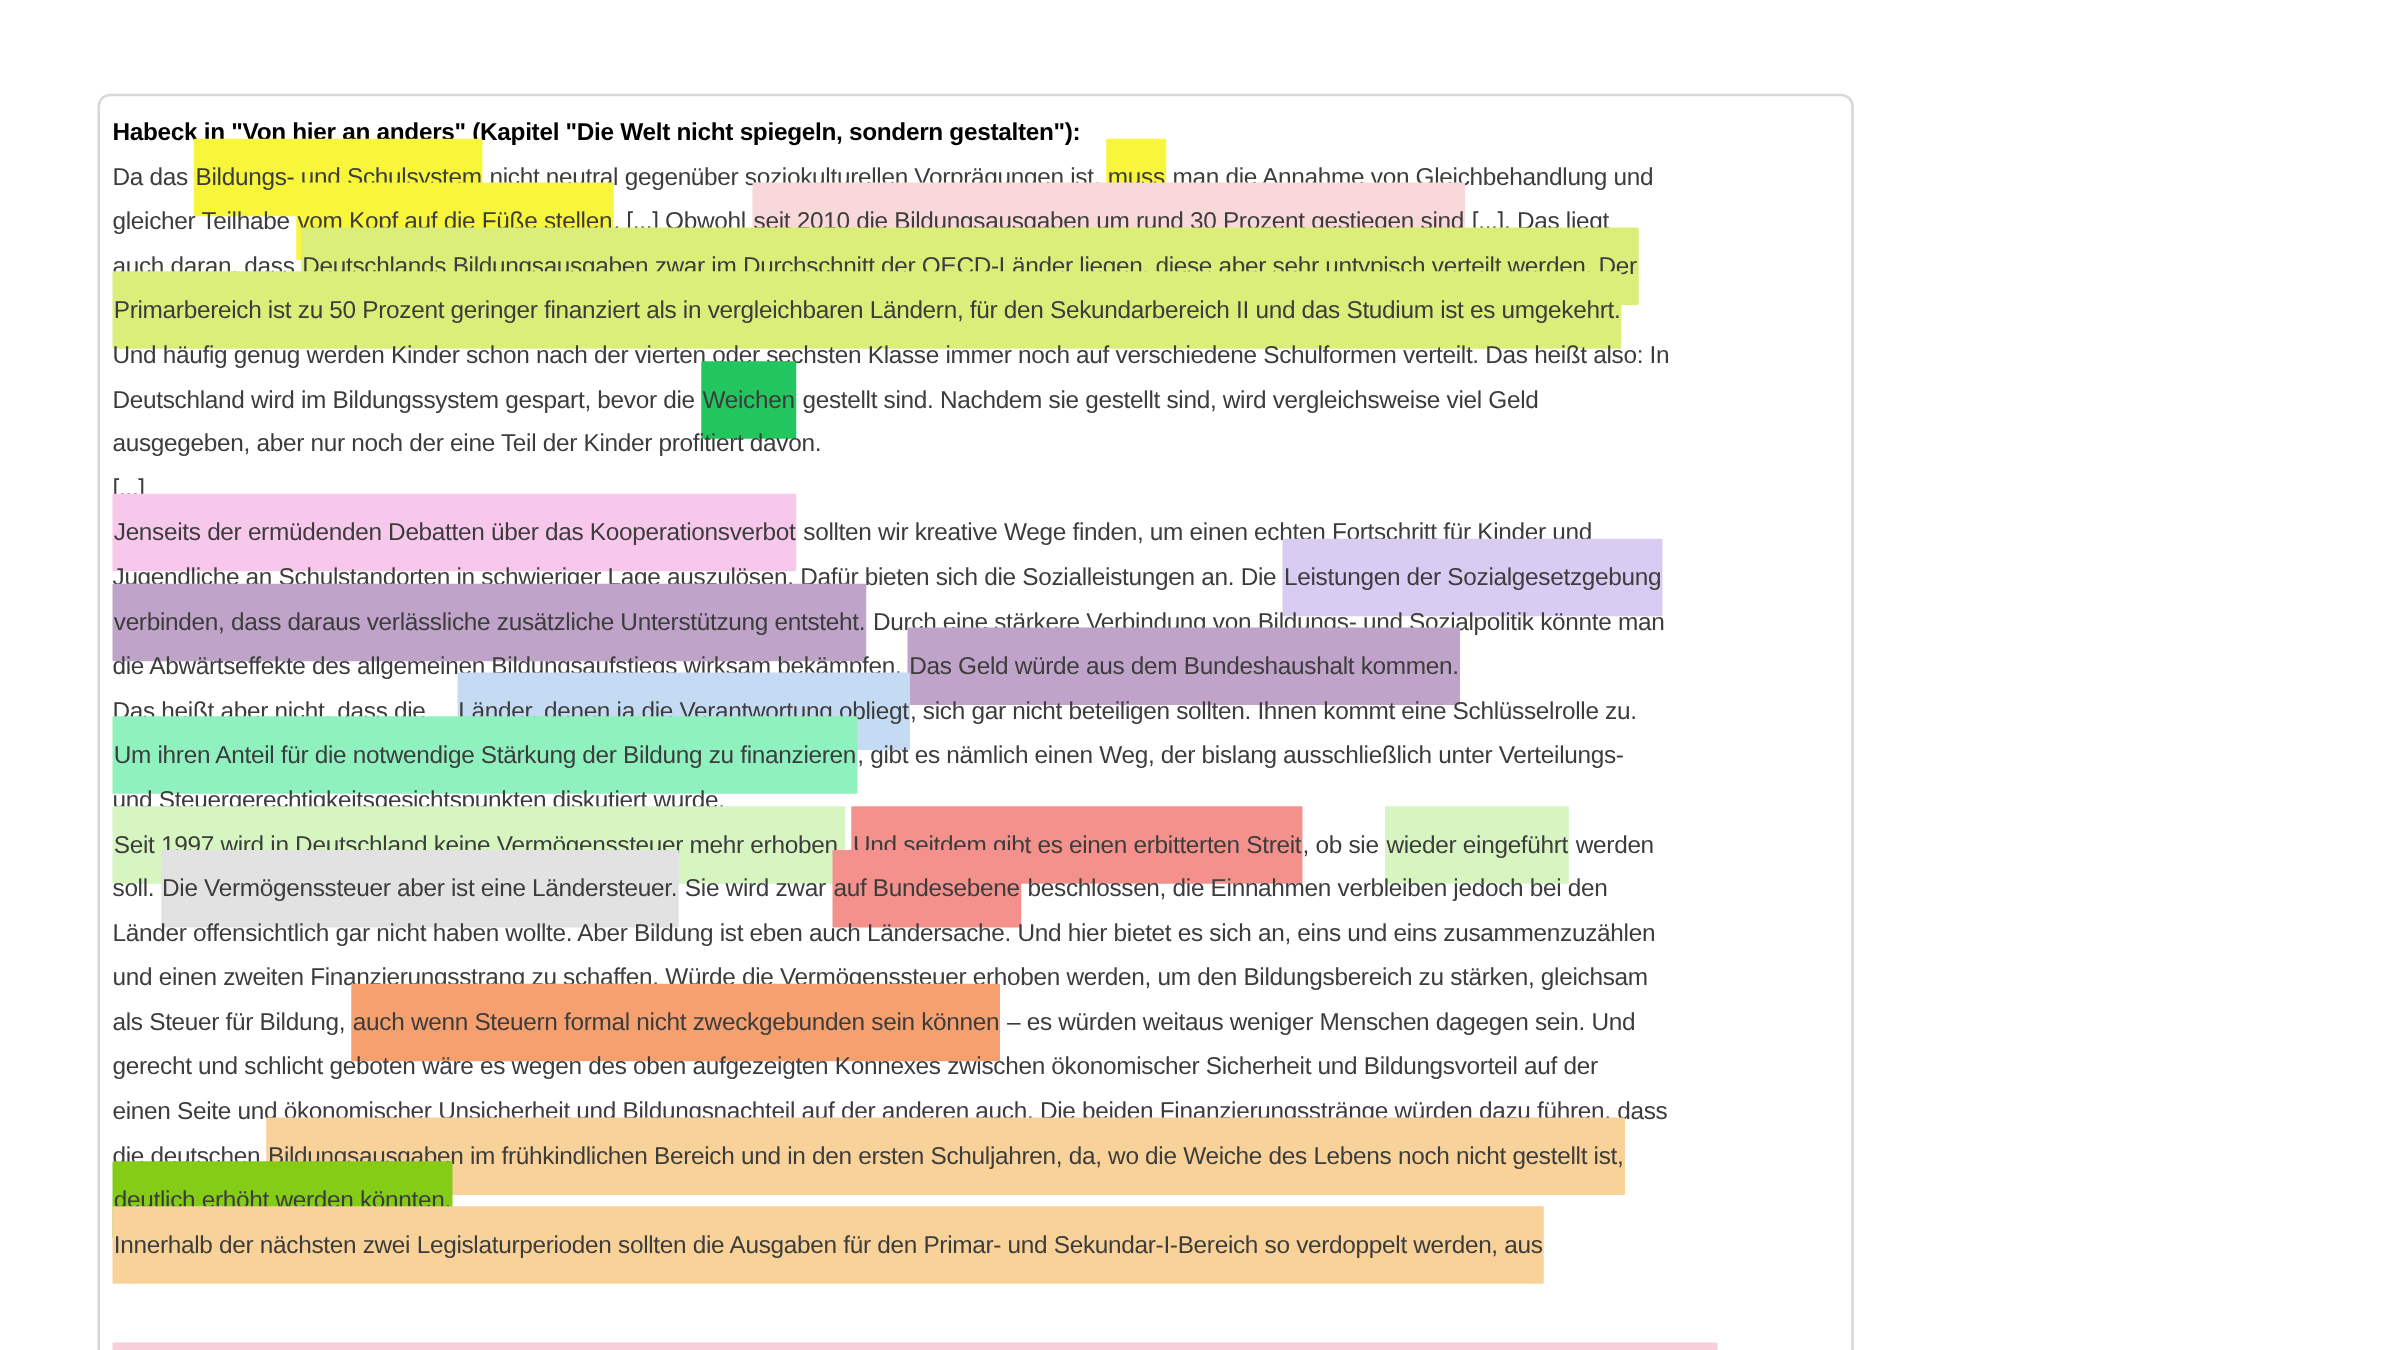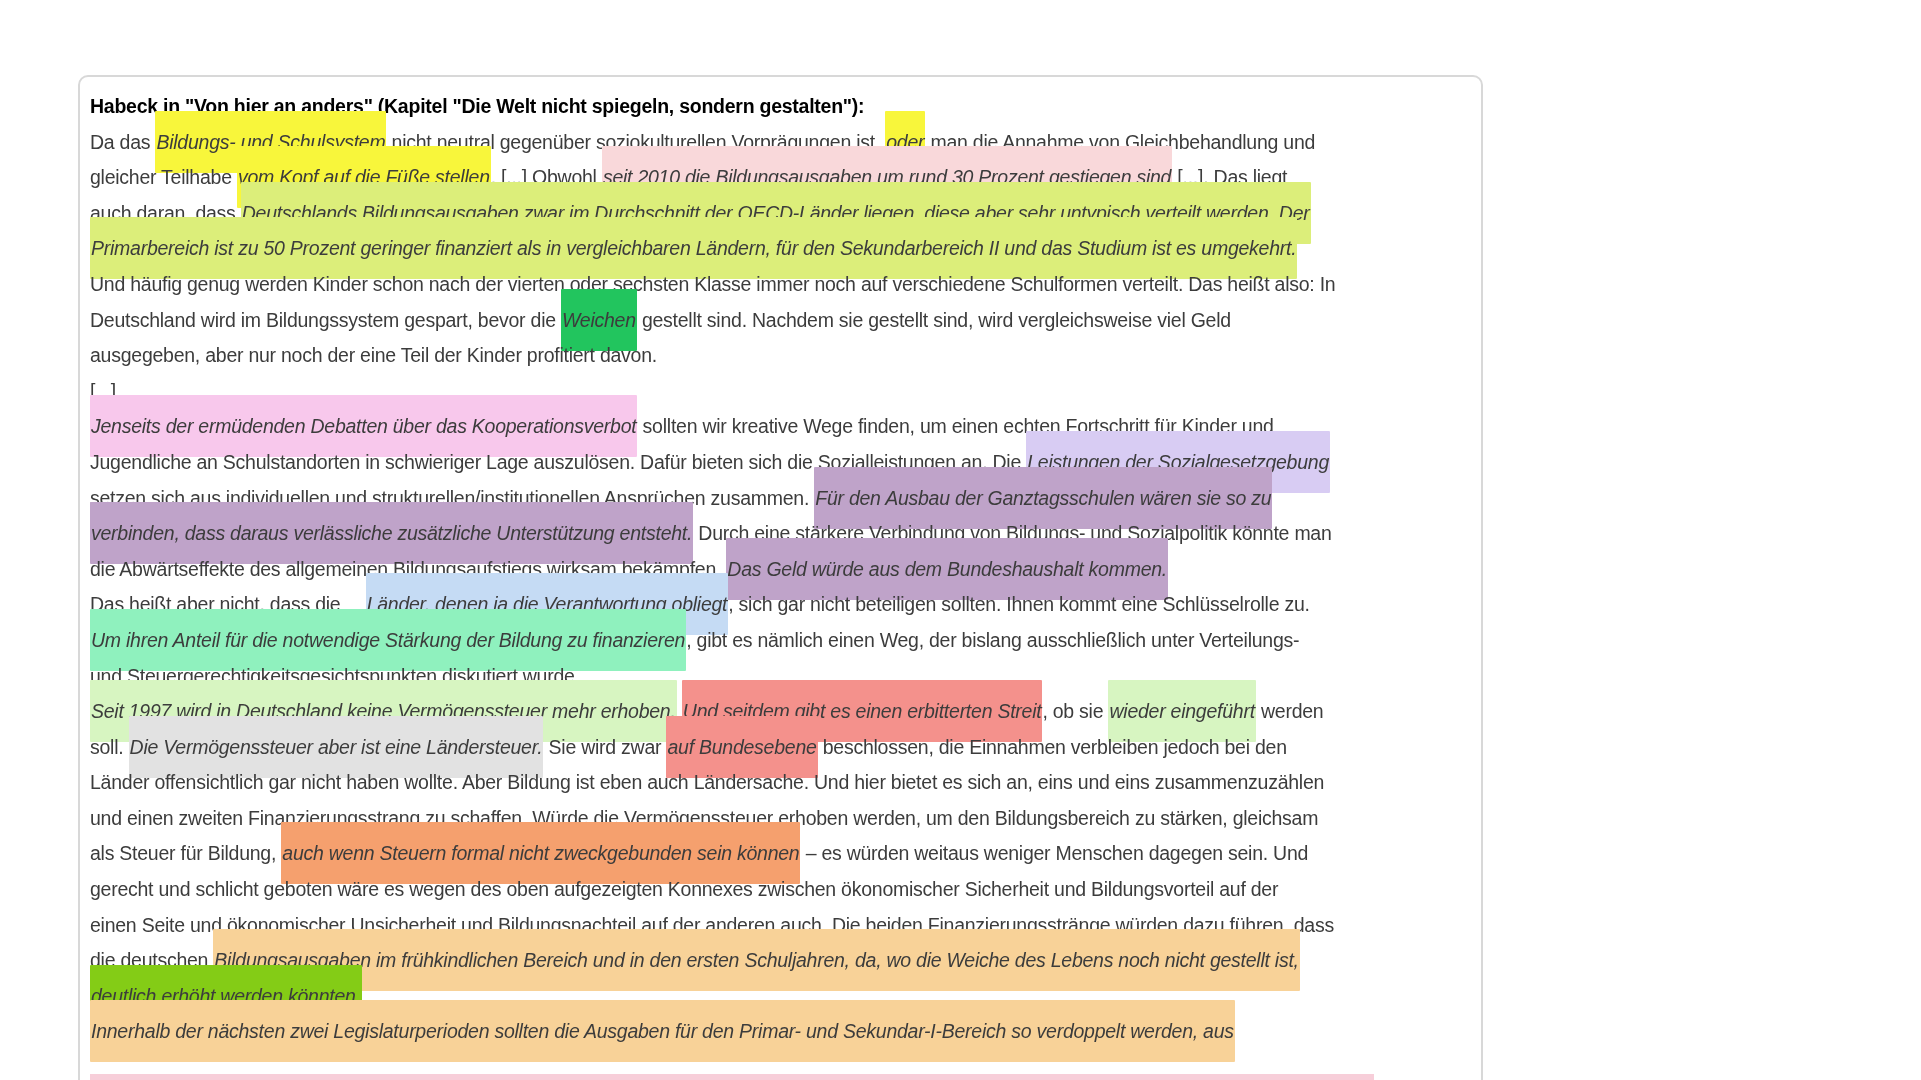--- a/index.html
+++ b/index.html
@@ -35,43 +35,41 @@
     font-size:19.5px;
     line-height:35.6px;
     color:#3c3c3c;
     letter-spacing:-0.25px;
     white-space:pre;
   }
   .line span{ white-space:pre; }
   .hl{
     padding:20px 1px;
     border-radius:1px;
-    font-style:italic;
   }
   .partial-strip{
     position:absolute;
   }
 </style>
 </head>
 <body>
 
 <div class="doc-panel">
   <div class="doc-title">Habeck in "Von hier an anders" (Kapitel "Die Welt nicht spiegeln, sondern gestalten"):</div>
   <div>
-      <div class="line"><span>Da das </span><span class="hl" style="background-color: rgb(248, 246, 59);">Bildungs- und Schulsystem</span><span> nicht neutral gegenüber soziokulturellen Vorprägungen ist, </span><span class="hl" style="background-color: rgb(248, 246, 59);">oder</span><span> man die Annahme von Gleichbehandlung und</span></div>
+      <div class="line"><span>Da das </span><span class="hl" style="background-color: rgb(248, 246, 59);">Bildungs- und Schulsystem</span><span> nicht neutral gegenüber soziokulturellen Vorprägungen ist, </span><span class="hl" style="background-color: rgb(248, 246, 59);">muss</span><span> man die Annahme von Gleichbehandlung und</span></div>
       <div class="line"><span>gleicher Teilhabe </span><span class="hl" style="background-color: rgb(248, 246, 59);">vom Kopf auf die Füße stellen</span><span>. [...] Obwohl </span><span class="hl" style="background-color: rgb(249, 216, 218);">seit 2010 die Bildungsausgaben um rund 30 Prozent gestiegen sind</span><span> [...]. Das liegt</span></div>
       <div class="line"><span>auch daran, dass </span><span class="hl" style="background-color: rgb(220, 238, 122);">Deutschlands Bildungsausgaben zwar im Durchschnitt der OECD-Länder liegen, diese aber sehr untypisch verteilt werden. Der</span></div>
       <div class="line"><span class="hl" style="background-color: rgb(220, 238, 122);">Primarbereich ist zu 50 Prozent geringer finanziert als in vergleichbaren Ländern, für den Sekundarbereich II und das Studium ist es umgekehrt.</span></div>
       <div class="line"><span>Und häufig genug werden Kinder schon nach der vierten oder sechsten Klasse immer noch auf verschiedene Schulformen verteilt. Das heißt also: In</span></div>
       <div class="line"><span>Deutschland wird im Bildungssystem gespart, bevor die </span><span class="hl" style="background-color: #22c55e;">Weichen</span><span> gestellt sind. Nachdem sie gestellt sind, wird vergleichsweise viel Geld</span></div>
       <div class="line"><span>ausgegeben, aber nur noch der eine Teil der Kinder profitiert davon.</span></div>
       <div class="line"><span>[...]</span></div>
       <div class="line"><span class="hl" style="background-color: rgb(248, 200, 236);">Jenseits der ermüdenden Debatten über das Kooperationsverbot</span><span> sollten wir kreative Wege finden, um einen echten Fortschritt für Kinder und</span></div>
       <div class="line"><span>Jugendliche an Schulstandorten in schwieriger Lage auszulösen. Dafür bieten sich die Sozialleistungen an. Die </span><span class="hl" style="background-color: rgb(216, 204, 243);">Leistungen der Sozialgesetzgebung</span></div>
-      <div class="line"><span>setzen sich aus individuellen und strukturellen/institutionellen Ansprüchen zusammen. </span><span class="hl" style="background-color: rgb(191, 163, 201);">Für den Ausbau der Ganztagsschulen wären sie so zu</span></div>
       <div class="line"><span class="hl" style="background-color: rgb(191, 163, 201);">verbinden, dass daraus verlässliche zusätzliche Unterstützung entsteht.</span><span> Durch eine stärkere Verbindung von Bildungs- und Sozialpolitik könnte man</span></div>
       <div class="line"><span>die Abwärtseffekte des allgemeinen Bildungsaufstiegs wirksam bekämpfen. </span><span class="hl" style="background-color: rgb(191, 163, 201);">Das Geld würde aus dem Bundeshaushalt kommen.</span></div>
       <div class="line"><span>Das heißt aber nicht, dass die </span><span class="hl" style="background-color: rgb(197, 219, 244); margin-left: 20px;">Länder, denen ja die Verantwortung obliegt</span><span>, sich gar nicht beteiligen sollten. Ihnen kommt eine Schlüsselrolle zu.</span></div>
       <div class="line"><span class="hl" style="background-color: rgb(143, 241, 190);">Um ihren Anteil für die notwendige Stärkung der Bildung zu finanzieren</span><span>, gibt es nämlich einen Weg, der bislang ausschließlich unter Verteilungs-</span></div>
       <div class="line"><span>und Steuergerechtigkeitsgesichtspunkten diskutiert wurde.</span></div>
       <div class="line"><span class="hl" style="background-color: rgb(215, 245, 193);">Seit 1997 wird in Deutschland keine Vermögenssteuer mehr erhoben.</span><span> </span><span class="hl" style="background-color: rgb(244, 145, 140);">Und seitdem gibt es einen erbitterten Streit</span><span>, ob sie </span><span class="hl" style="background-color: rgb(215, 245, 193);">wieder eingeführt</span><span> werden</span></div>
       <div class="line"><span>soll. </span><span class="hl" style="background-color: rgb(226, 226, 226); text-align: center;">Die Vermögenssteuer aber ist eine Ländersteuer.</span><span> Sie wird zwar </span><span class="hl" style="background-color: rgb(244, 145, 140);">auf Bundesebene</span><span> beschlossen, die Einnahmen verbleiben jedoch bei den</span></div>
       <div class="line"><span>Länder offensichtlich gar nicht haben wollte. Aber Bildung ist eben auch Ländersache. Und hier bietet es sich an, eins und eins zusammenzuzählen</span></div>
       <div class="line"><span>und einen zweiten Finanzierungsstrang zu schaffen. Würde die Vermögenssteuer erhoben werden, um den Bildungsbereich zu stärken, gleichsam</span></div>
       <div class="line"><span>als Steuer für Bildung, </span><span class="hl" style="background-color: rgb(245, 160, 110);">auch wenn Steuern formal nicht zweckgebunden sein können</span><span> – es würden weitaus weniger Menschen dagegen sein. Und</span></div>

